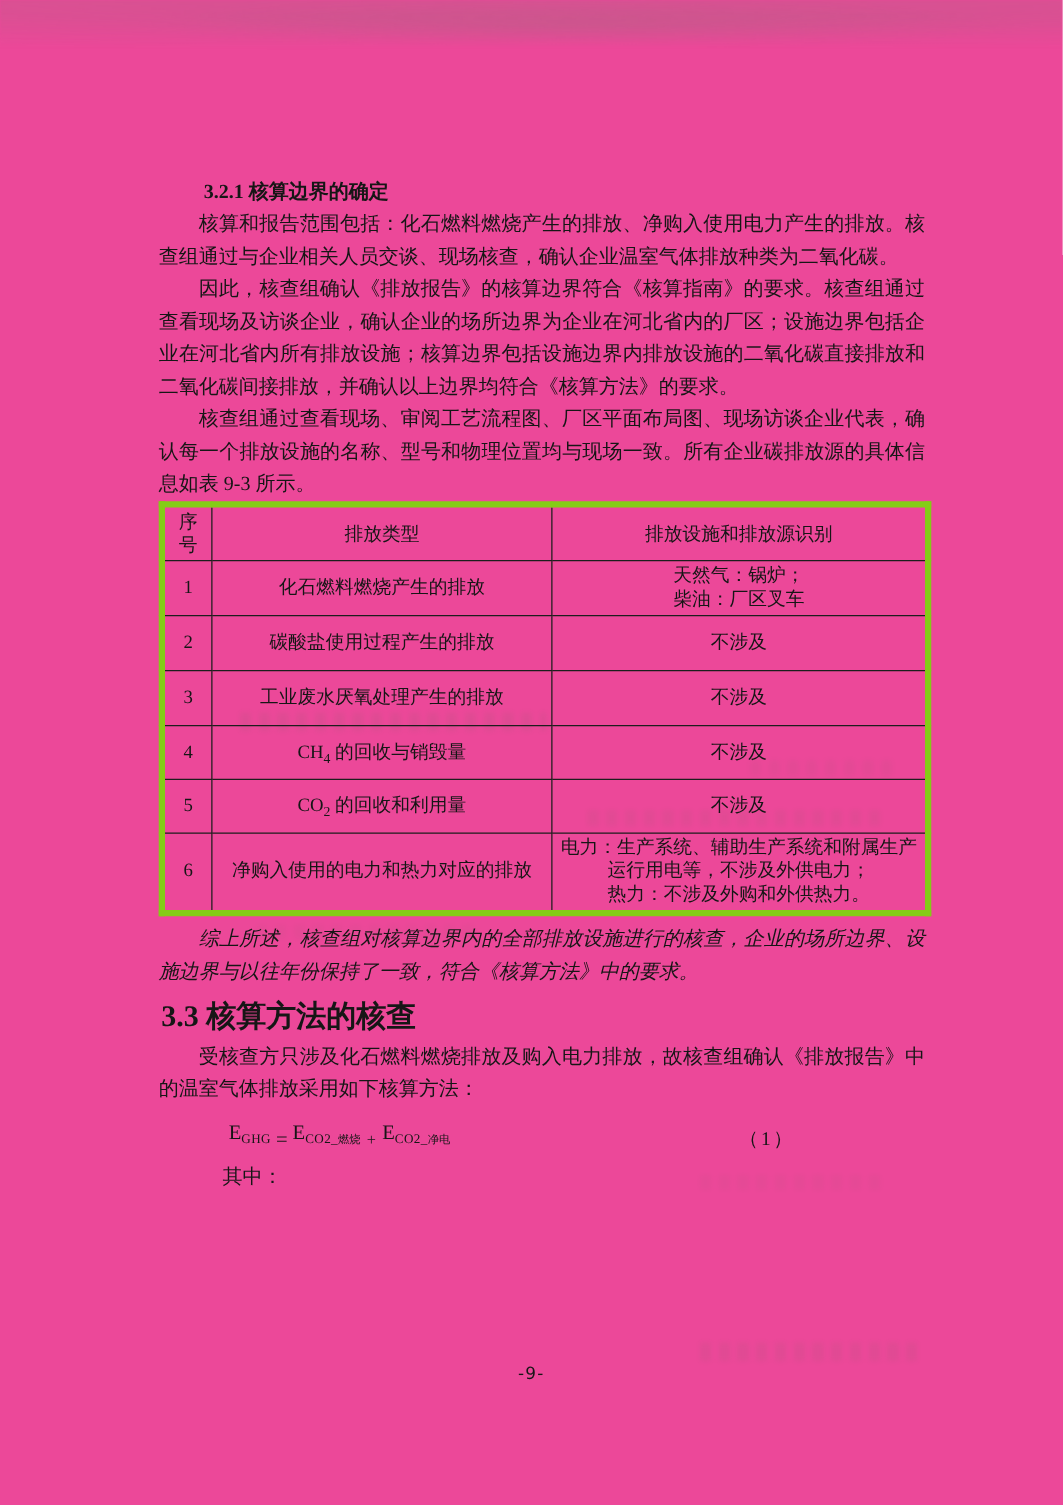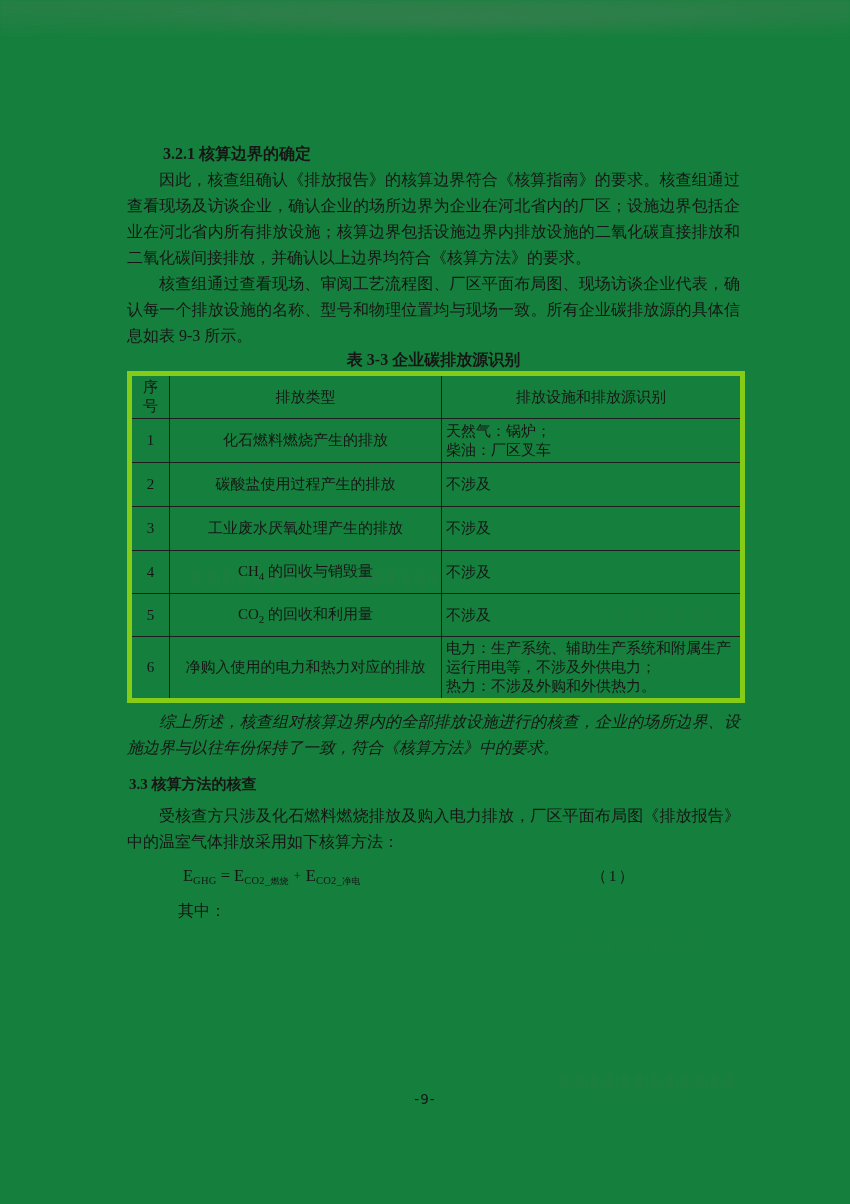--- a/index.html
+++ b/index.html
@@ -3,21 +3,21 @@
 <meta charset="utf-8">
 <style>
   html,body{margin:0;padding:0;}
   body{
     width:850px;height:1204px;position:relative;
     background:#fdfdfc;
     font-family:"Liberation Serif","DejaVu Serif",serif;
     color:#161616;
     overflow:hidden;
   }
-  .page{position:absolute;inset:0;background:#15803d;padding-left:40px;}
+  .page{position:absolute;inset:0;background:#ec4899;padding-left:40px;}
 
   
   .scan-band{
     position:absolute;top:0;left:0;right:0;height:44px;
     background:
       radial-gradient(ellipse at 28% 30%, rgba(122,120,112,.10), transparent 60%),
       radial-gradient(ellipse at 55% 45%, rgba(122,120,112,.13), transparent 55%),
       radial-gradient(ellipse at 82% 30%, rgba(122,120,112,.11), transparent 58%),
       linear-gradient(to bottom, rgba(128,126,118,.13), rgba(128,126,118,.04) 60%, rgba(128,126,118,0) 90%);
     filter:blur(1px);
@@ -54,37 +54,37 @@
   table.src th, table.src td{
     border:1px solid #1d1d1d;
     font-size:15px;font-weight:normal;
     padding:2px 4px;
   }
   table.src th{height:34px;text-align:center;vertical-align:middle;}
   col.c-no{width:40px;}
   col.c-type{width:272px;}
   col.c-id{width:301px;}
   td.no, td.type{text-align:center;vertical-align:middle;}
-  td.ident{text-align:left;vertical-align:middle;line-height:19px;padding:3px 7px;}
+  td.ident{text-align:center;vertical-align:middle;line-height:19px;padding:3px 7px;}
   tbody tr.r1{height:44px;}
   tbody tr.r2{height:44px;}
   tbody tr.r3{height:44px;}
   tbody tr.r4{height:43px;}
   tbody tr.r5{height:43px;}
   tbody tr.r6{height:60px;}
   td.type sub{font-size:11px;}
   .id-line:empty{display:none;}
 
   p.summary{margin-top:6px;font-style:italic;}
   .h-33{
-    font-size:15px;line-height:28px;font-weight:bold;
+    font-size:24px;line-height:28px;font-weight:bold;
     margin:9px 0 5px 0;padding-left:2px;
   }
   .formula-row{
-    display:flex;align-items:flex-start;
+    display:flex;align-items:flex-end;
     margin-top:9px;padding-left:56px;padding-right:104px;
     font-size:16.5px;line-height:24px;
   }
   .f-sub{font-size:10.5px;vertical-align:-3px;letter-spacing:.3px;}
   .f-sub-cjk{font-size:9px;vertical-align:-3px;}
   .f-op{font-size:13px;padding:0 5px;}
   .f-eq{padding:0 4px;}
   .f-spacer{flex:1;}
   .f-num{font-size:15.5px;letter-spacing:2px;}
   .where-line{font-size:16px;line-height:26px;padding-left:51px;margin-top:5px;}
@@ -116,25 +116,25 @@
   <div class="ghost g5">
       <div class="bar"></div>
     </div>
   <div class="ghost g6">
       <div class="bar"></div>
     </div>
 
   <div class="content">
 
     <h3 class="h-sub">3.2.1 核算边界的确定</h3>
+    <p class="body">核算和报告范围包括：化石燃料燃烧产生的排放、净购入使用电力产生的排放。核查组通过与企业相关人员交谈、现场核查，确认企业温室气体排放种类为二氧化碳。</p>
     <p class="body">因此，核查组确认《排放报告》的核算边界符合《核算指南》的要求。核查组通过查看现场及访谈企业，确认企业的场所边界为企业在河北省内的厂区；设施边界包括企业在河北省内所有排放设施；核算边界包括设施边界内排放设施的二氧化碳直接排放和二氧化碳间接排放，并确认以上边界均符合《核算方法》的要求。</p>
 
     <p class="body">核查组通过查看现场、审阅工艺流程图、厂区平面布局图、现场访谈企业代表，确认每一个排放设施的名称、型号和物理位置均与现场一致。所有企业碳排放源的具体信息如表 9-3 所示。</p>
 
-    <div class="table-title">表 3-3 企业碳排放源识别</div>
 
     <table class="src">
       <colgroup>
           <col class="c-no">
           <col class="c-type">
           <col class="c-id">
         </colgroup>
       <thead>
         <tr>
           <th>序号</th>
@@ -186,21 +186,21 @@
             <div class="id-line">电力：生产系统、辅助生产系统和附属生产运行用电等，不涉及外供电力；</div>
             <div class="id-line">热力：不涉及外购和外供热力。</div>
           </td>
         </tr>
       </tbody>
     </table>
 
     <p class="body summary">综上所述，核查组对核算边界内的全部排放设施进行的核查，企业的场所边界、设施边界与以往年份保持了一致，符合《核算方法》中的要求。</p>
 
     <h2 class="h-33">3.3 核算方法的核查</h2>
-    <p class="body">受核查方只涉及化石燃料燃烧排放及购入电力排放，厂区平面布局图《排放报告》中的温室气体排放采用如下核算方法：</p>
+    <p class="body">受核查方只涉及化石燃料燃烧排放及购入电力排放，故核查组确认《排放报告》中的温室气体排放采用如下核算方法：</p>
 
     <div class="formula-row">
       <span><span>E</span><span class="f-sub">GHG</span></span>
       <span class="f-eq">=</span>
       <span><span>E</span><span class="f-sub">CO2_</span><span class="f-sub-cjk">燃烧</span></span>
       <span class="f-op">+</span>
       <span><span>E</span><span class="f-sub">CO2_</span><span class="f-sub-cjk">净电</span></span>
       <span class="f-spacer"></span>
       <span class="f-num">（1）</span>
     </div>

